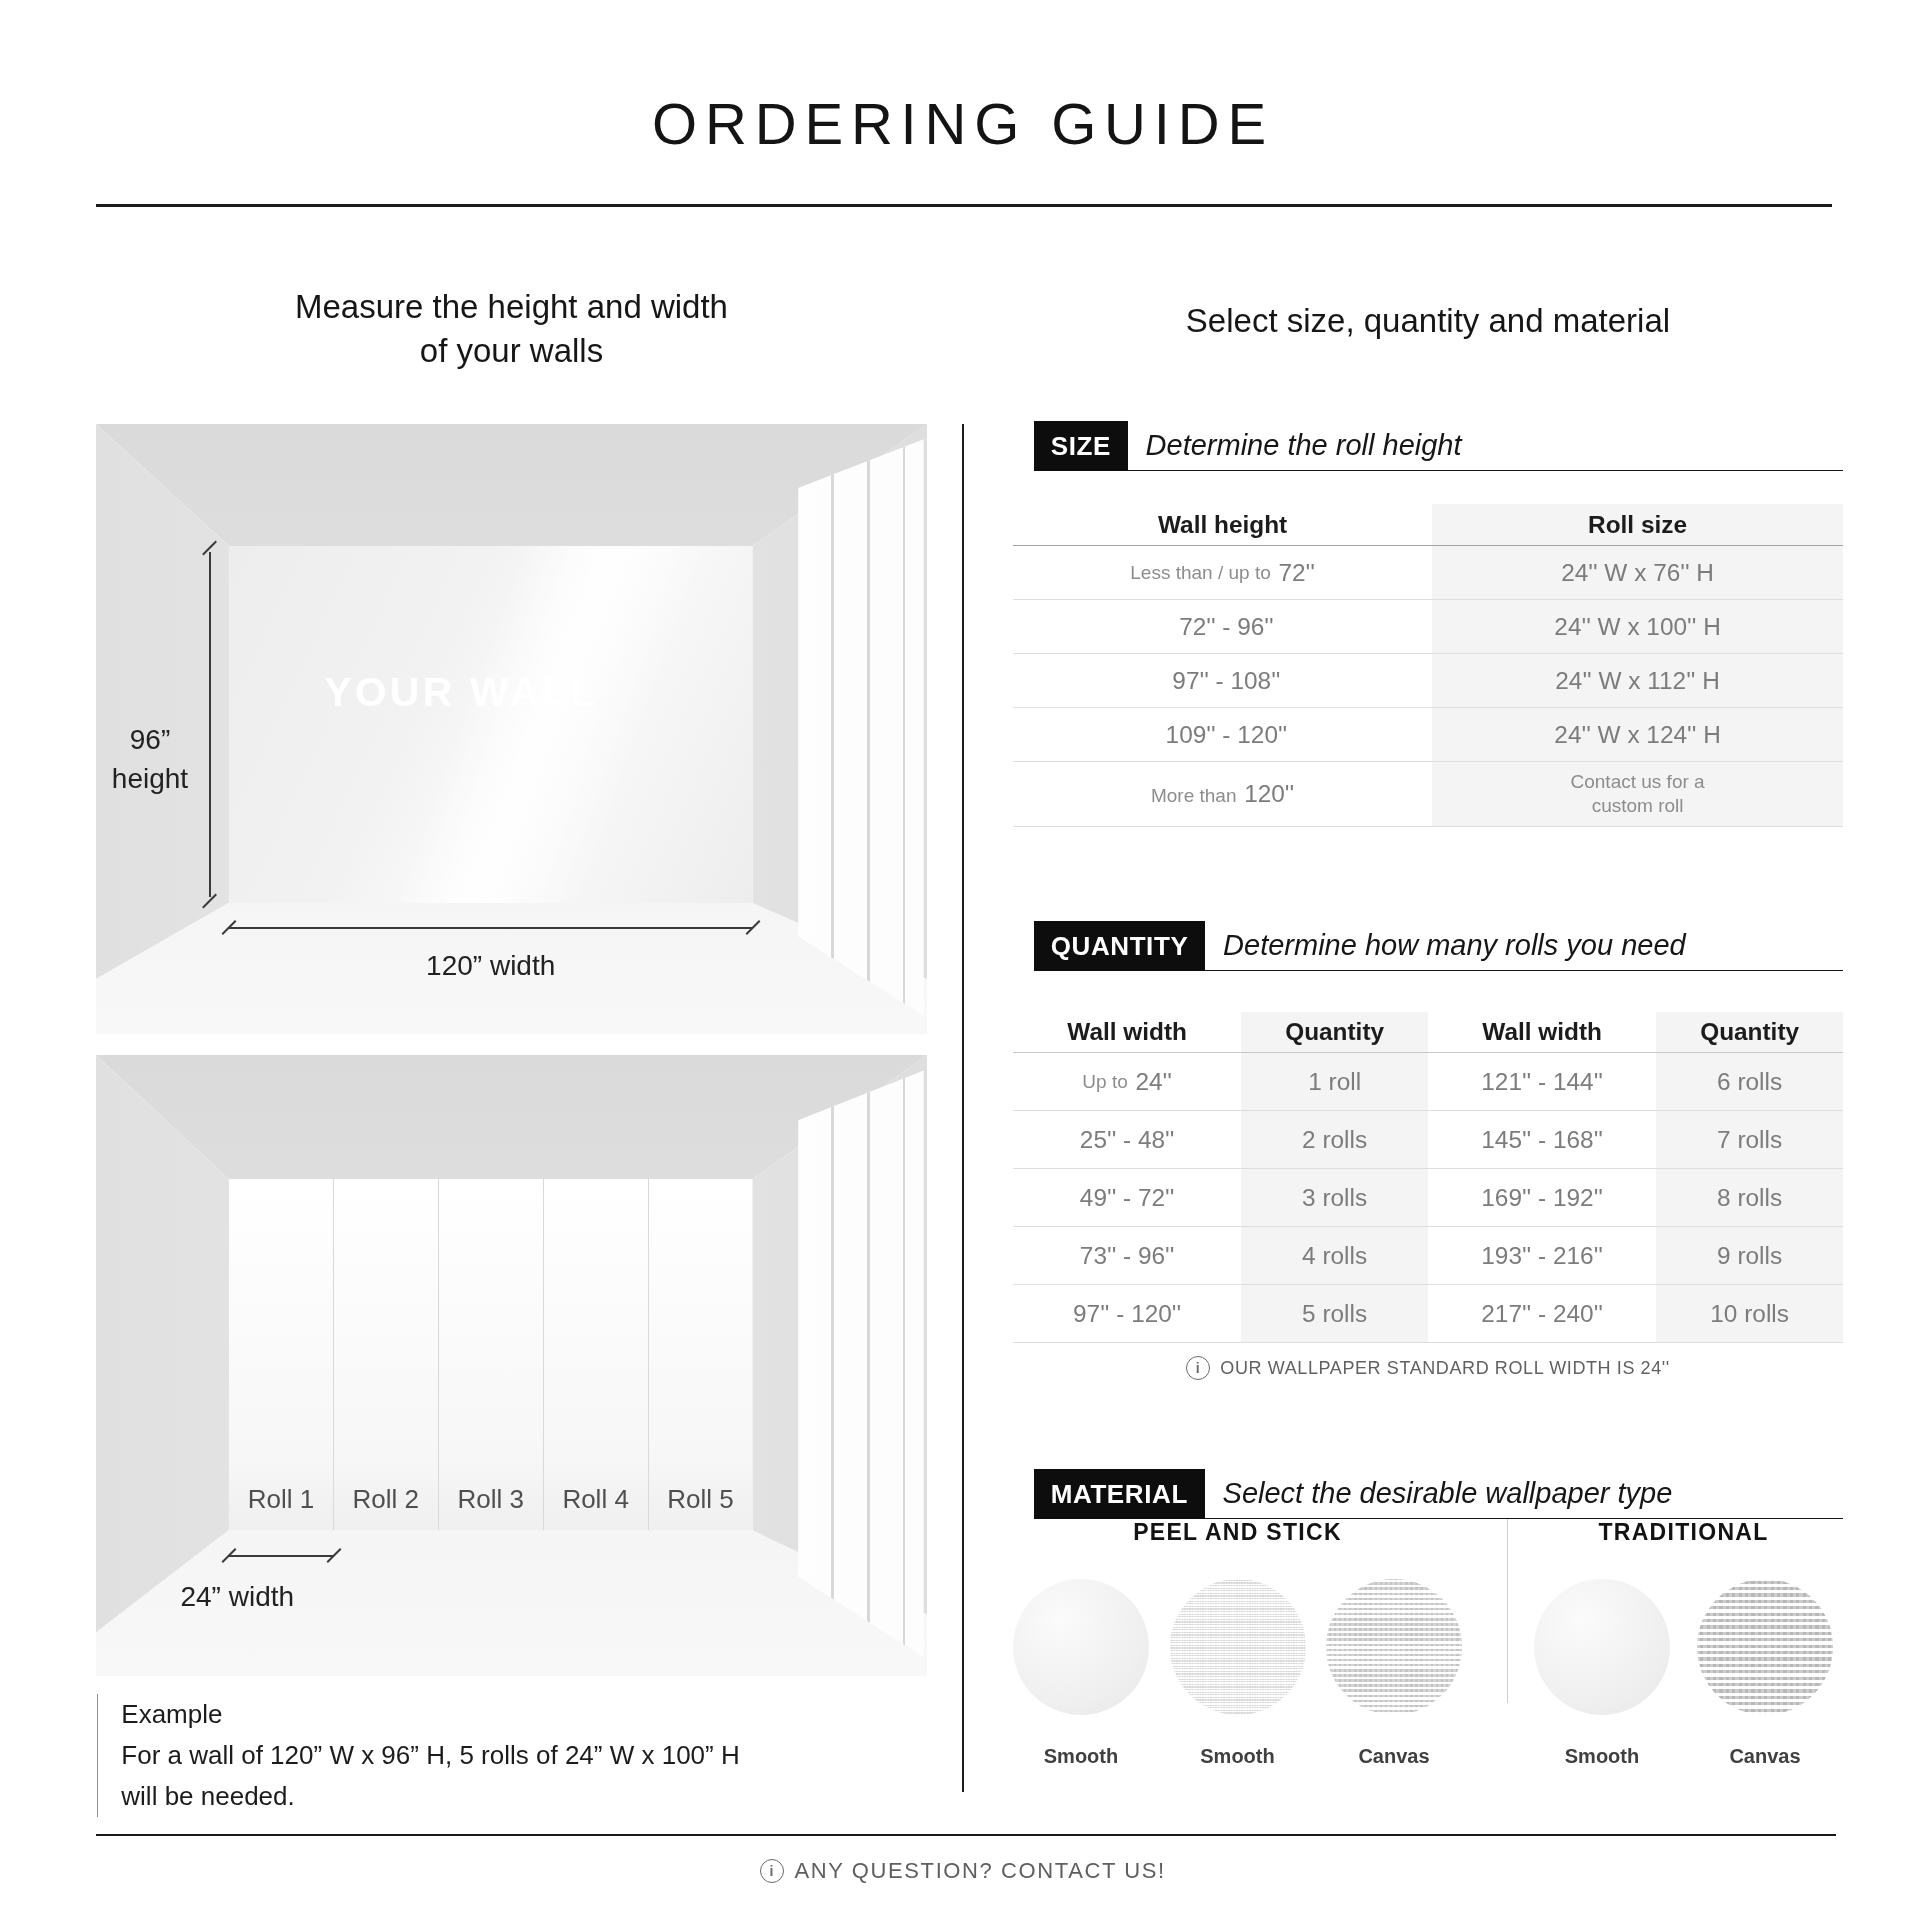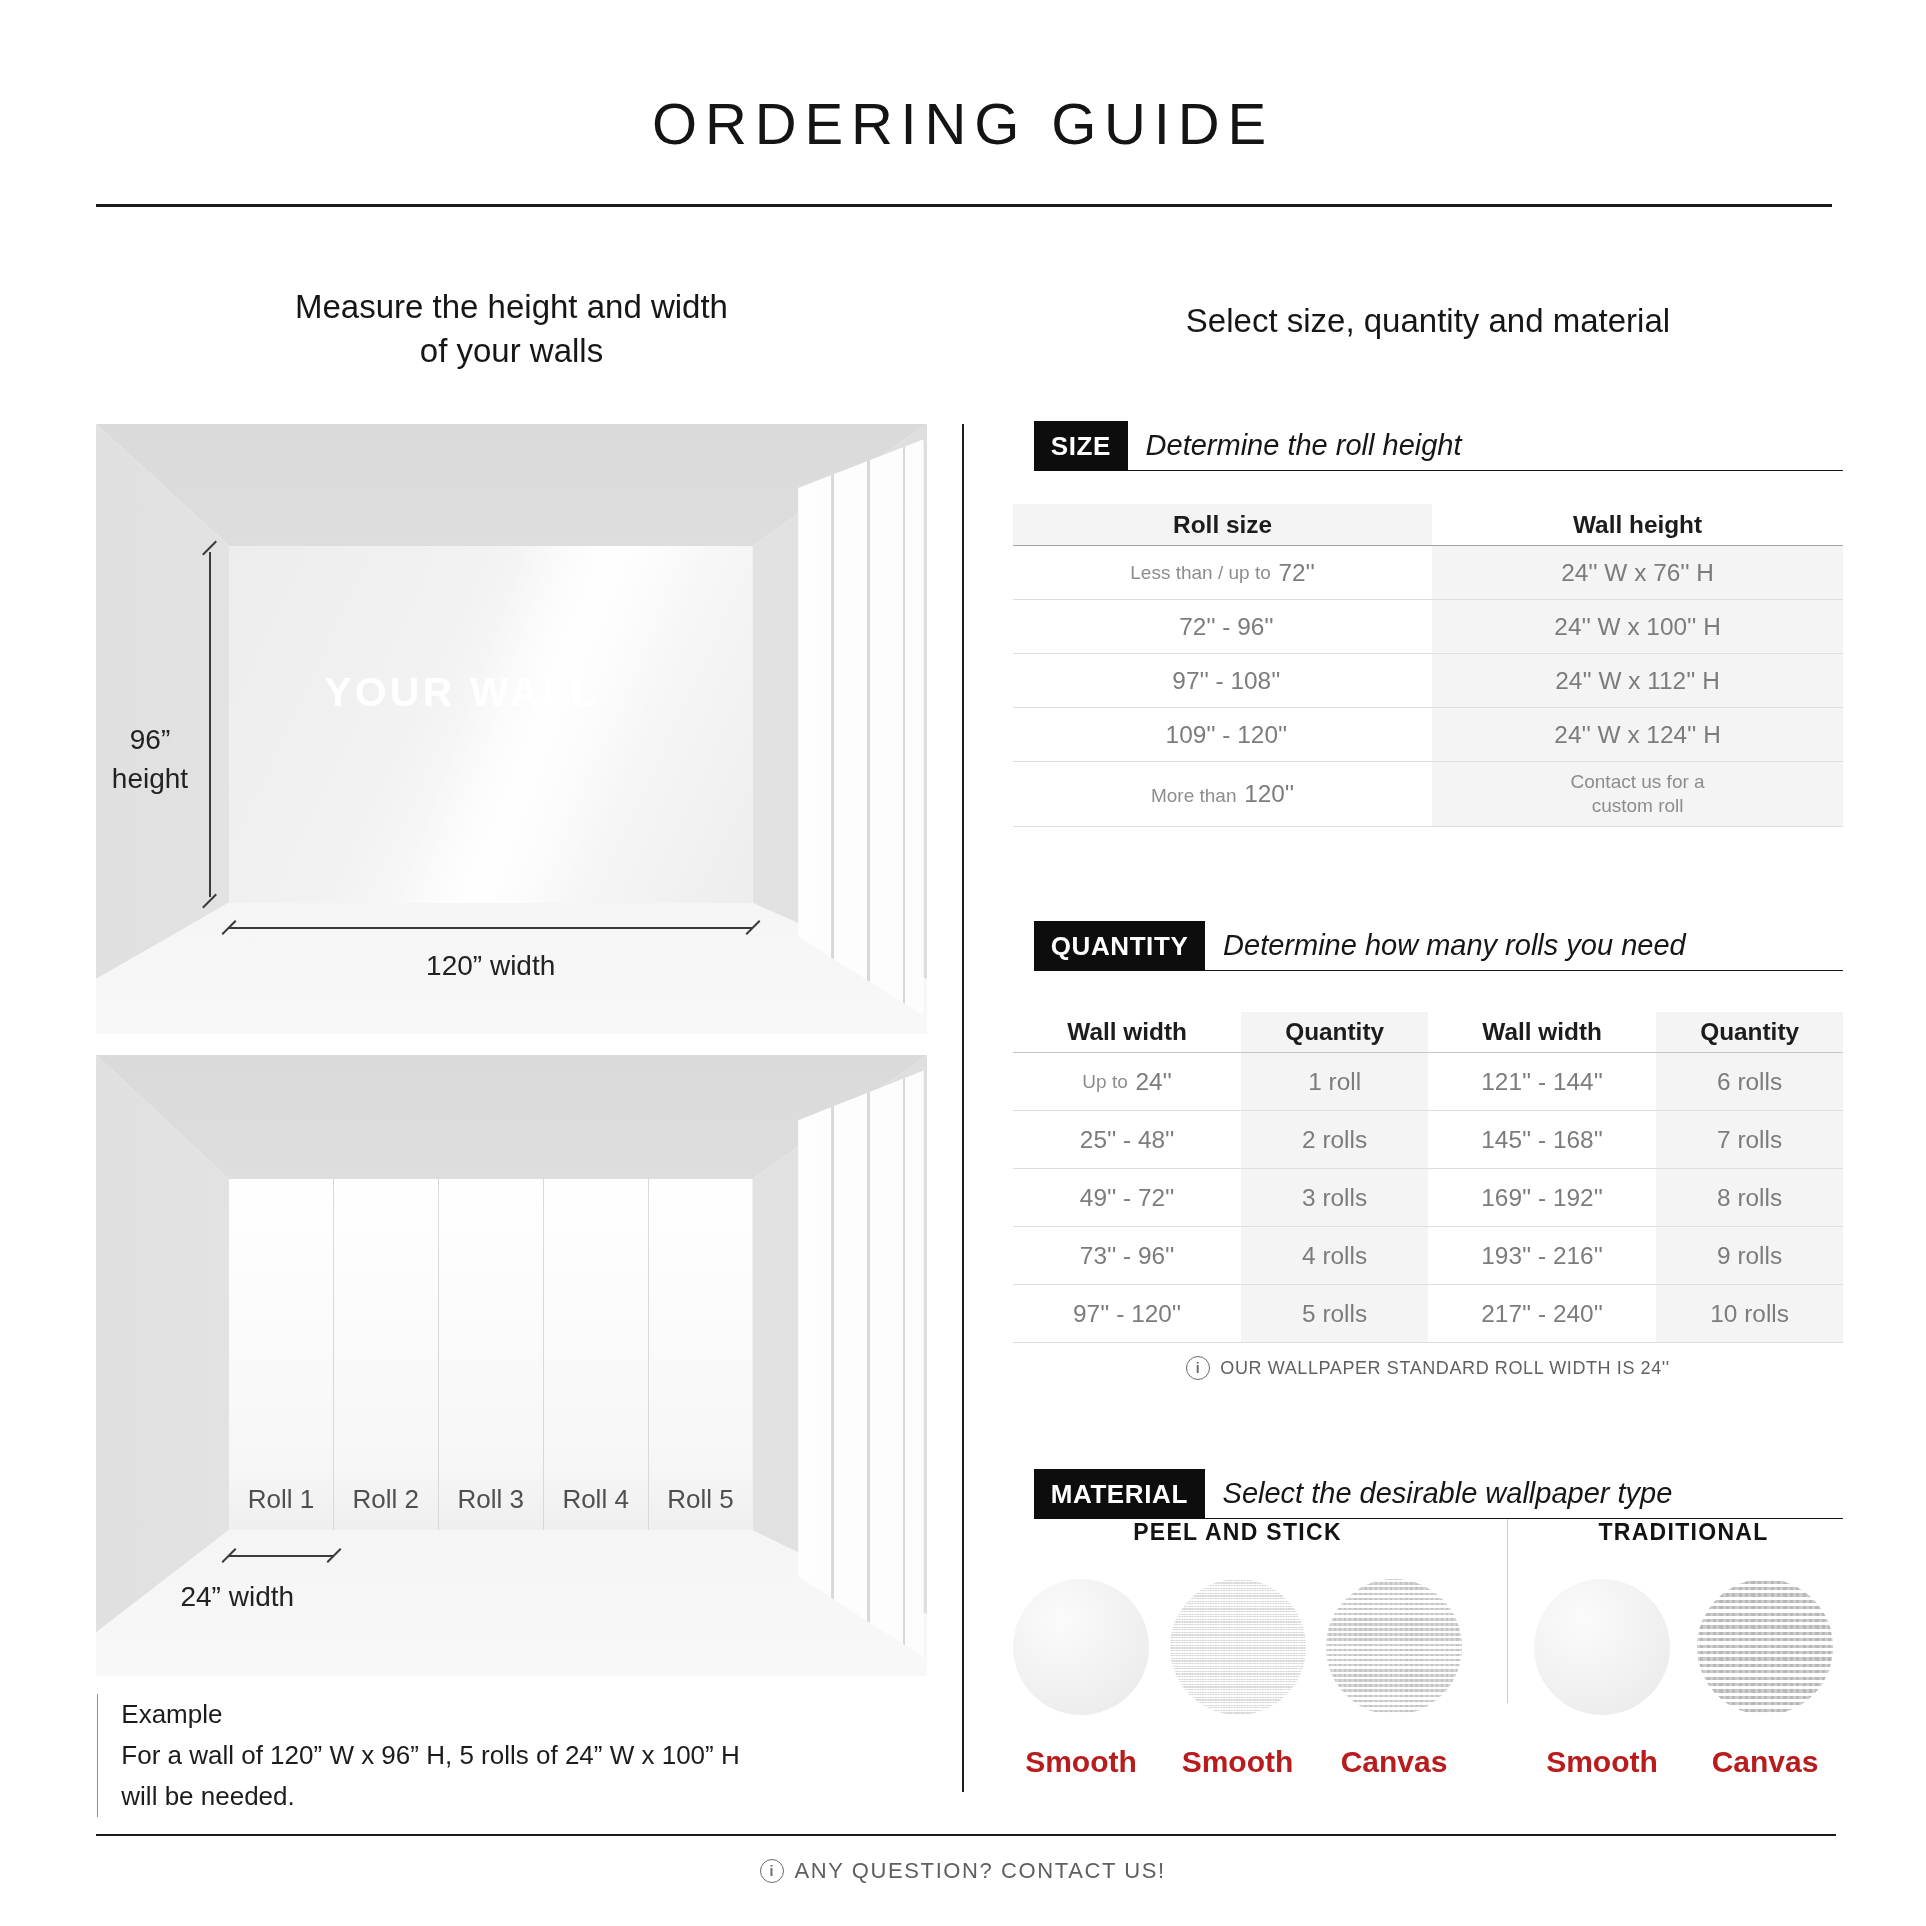--- a/index.html
+++ b/index.html
@@ -113,21 +113,21 @@
   .tex-smooth{background:radial-gradient(circle at 35% 30%,#fbfbfb 0%,#efefef 65%,#e7e7e7 100%);}
   .tex-fabric{background-color:#f1f1f1;
       background-image:repeating-linear-gradient(0deg,rgba(255,255,255,.9) 0 1.3px,rgba(208,208,208,.55) 1.3px 2.6px),
                        repeating-linear-gradient(90deg,rgba(255,255,255,.9) 0 1.3px,rgba(214,214,214,.55) 1.3px 2.6px);}
   .tex-canvas{background-color:#efefef;
       background-image:repeating-linear-gradient(0deg,rgba(255,255,255,.95) 0 2.6px,rgba(186,186,186,.6) 2.6px 5.1px),
                        repeating-linear-gradient(90deg,rgba(255,255,255,.95) 0 2.6px,rgba(192,192,192,.6) 2.6px 5.1px);}
   .tex-canvas-coarse{background-color:#ececec;
       background-image:repeating-linear-gradient(0deg,rgba(255,255,255,.95) 0 3.2px,rgba(172,172,172,.6) 3.2px 6.4px),
                        repeating-linear-gradient(90deg,rgba(255,255,255,.95) 0 3.2px,rgba(178,178,178,.6) 3.2px 6.4px);}
-  .mat-label{margin-top:29.5px;font-size:30px;font-weight:700;color:#b91c1c;}
+  .mat-label{margin-top:29.5px;font-size:20px;font-weight:700;color:#404040;}
   .mat-divider{position:absolute;left:494px;top:0;height:184px;width:1.3px;background:#cdcdcd;}
 </style>
 </head>
 <body>
 
 <div class="page">
 
   <div class="title">ORDERING GUIDE</div>
   <div class="title-rule"></div>
 
@@ -202,22 +202,22 @@
     <div class="col-heading right-heading">Select size, quantity and material</div>
 
     <div class="sec sec-size">
       <div class="sec-head">
         <span class="badge">SIZE</span>
         <span class="sec-sub-wrap">
             <span class="sec-sub">Determine the roll height</span>
           </span>
       </div>
       <div class="tbl size-table">
+        <div class="cell hcell">Wall height</div>
         <div class="cell hcell shade">Roll size</div>
-        <div class="cell hcell">Wall height</div>
 
         <div class="cell dcell">
             <span class="sm">Less than / up to</span>
             <span class="val">72''</span>
           </div>
         <div class="cell dcell shade">
             <span class="val">24'' W x 76'' H</span>
           </div>
 
         <div class="cell dcell">

